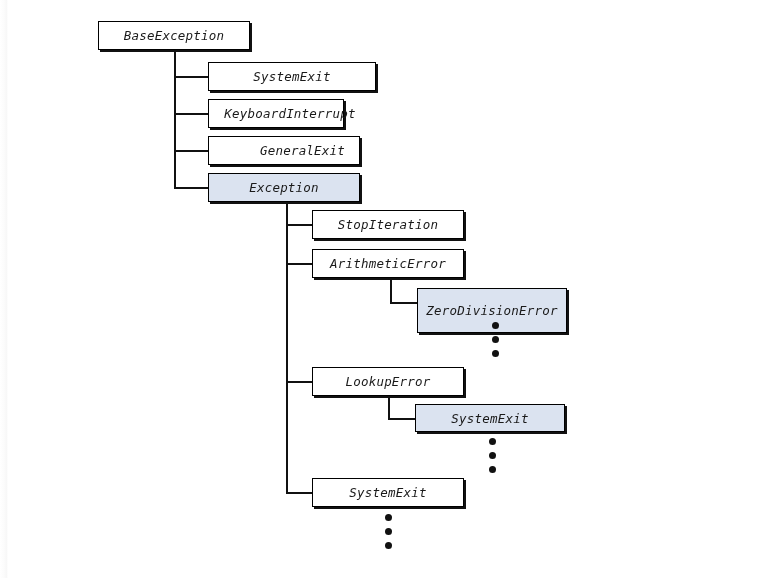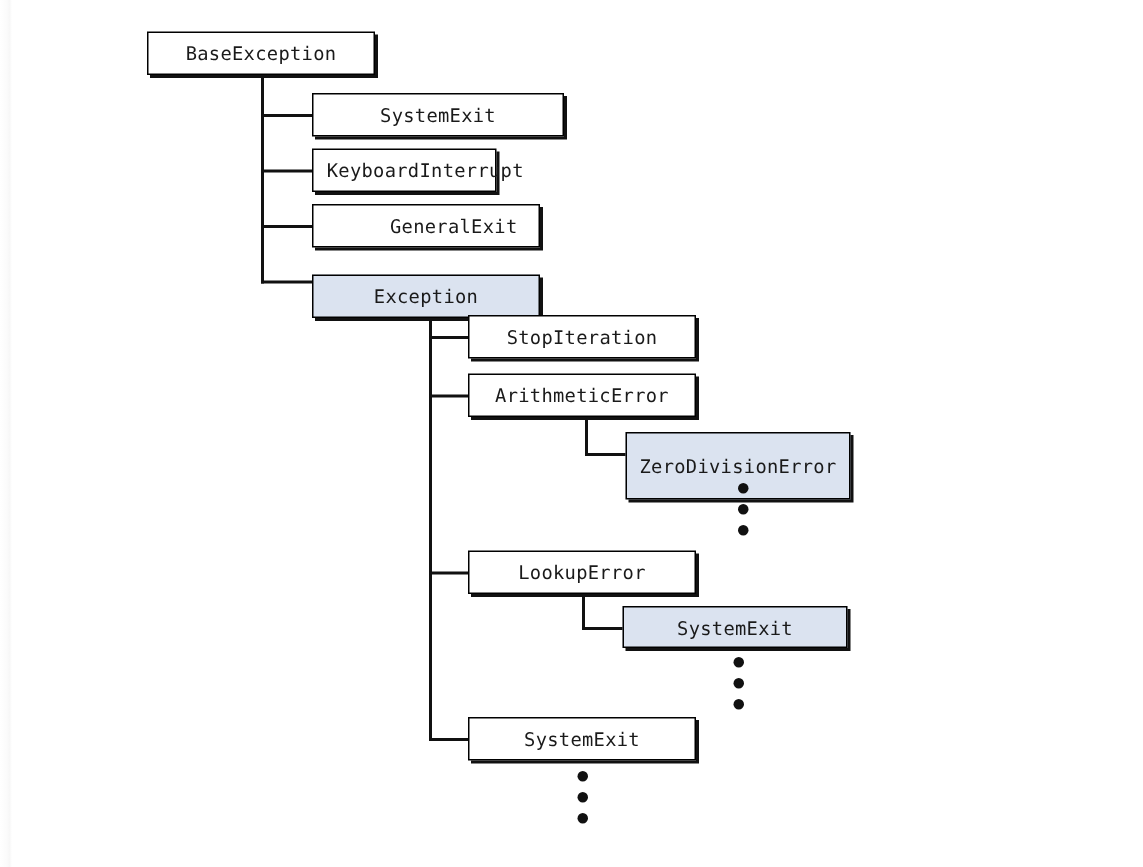--- a/index.html
+++ b/index.html
@@ -31,20 +31,21 @@
     border: 1.5px solid #000000;
     background: #ffffff;
     color: #1a1a1a;
     font-size: 12.5px;
     letter-spacing: 0.2px;
     display: flex;
     align-items: center;
     justify-content: center;
     
     box-shadow: 2px 2px 0 0 #111111;
+    font-style: italic;
   }
   .node.hl {
     background: #dbe3f0;
   }
 
   .line {
     position: absolute;
     background: #111111;
   }
   .line.v { width: 2px; }
@@ -91,29 +92,29 @@
   <div class="line h" style="left:388px; top:418px; width:29px;"></div>
 
   <div class="node" style="left:98px; top:21px; width:152px; height:29px;">
     <span>BaseException</span>
   </div>
 
   <div class="node" style="left:208px; top:62px; width:168px; height:29px;">
     <span>SystemExit</span>
   </div>
 
-  <div class="node" style="left:208px; top:99px; width:123px; height:29px;padding-left:28px;">
+  <div class="node" style="left:208px; top:99px; width:136px; height:29px;padding-left:28px;">
     <span>KeyboardInterrupt</span>
   </div>
 
   <div class="node" style="left:208px; top:136px; width:152px; height:29px;padding-left:37px;">
     <span>GeneralExit</span>
   </div>
 
-  <div class="node hl" style="left:208px; top:183px; width:152px; height:29px;">
+  <div class="node hl" style="left:208px; top:173px; width:152px; height:29px;">
     <span>Exception</span>
   </div>
 
   <div class="node" style="left:312px; top:210px; width:152px; height:29px;">
     <span>StopIteration</span>
   </div>
 
   <div class="node" style="left:312px; top:249px; width:152px; height:29px;">
     <span>ArithmeticError</span>
   </div>

